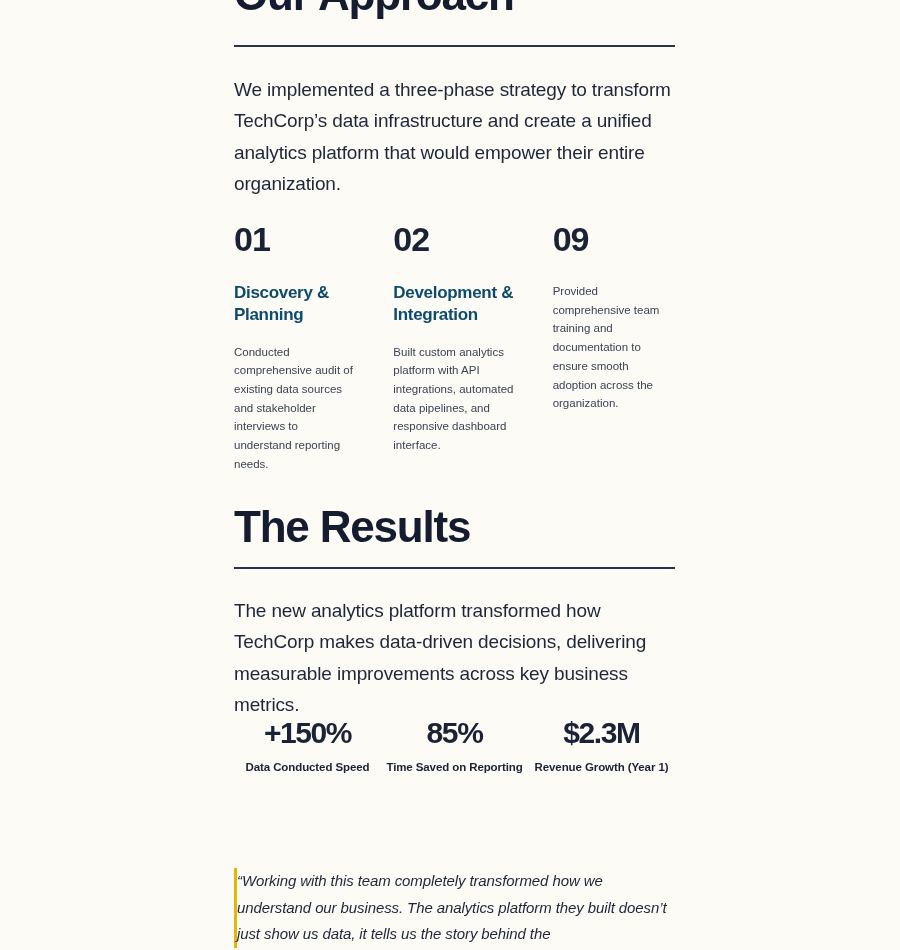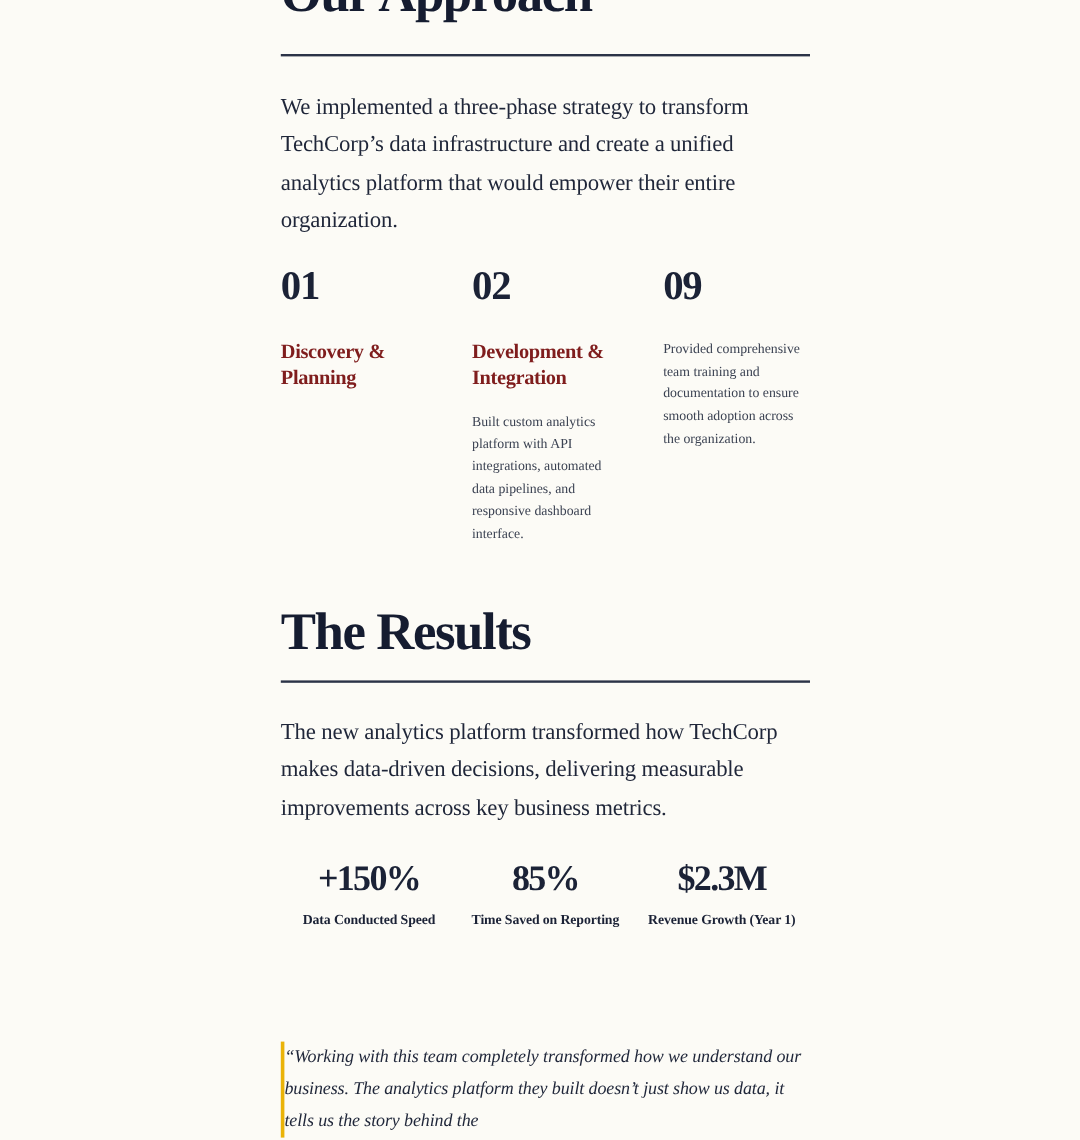--- a/index.html
+++ b/index.html
@@ -15,21 +15,20 @@
     overflow: hidden;
     position: relative;
   }
 
   .page {
     position: absolute;
     left: 0;
     top: 0;
     width: 900px;
     height: 778px;
-    font-family: Liberation Serif, serif;
   }
 
   .content {
     position: absolute;
     left: 234px;
     width: 441px;
     top: 0;
   }
 
   
@@ -86,21 +85,21 @@
     letter-spacing: -1px;
     color: #1b2236;
     line-height: 1;
     margin: 0 0 26px 0;
   }
   .phase-title {
     font-size: 17px;
     font-weight: 700;
     line-height: 1.28;
     letter-spacing: -0.3px;
-    color: #7f1d1d;
+    color: #0c4a6e;
     margin: 0 0 17px 0;
   }
   .phase-desc {
     font-size: 11.5px;
     line-height: 1.63;
     color: #3b4252;
     margin: 0;
   }
 
   
@@ -156,20 +155,21 @@
   <div class="content" style="top:74px;">
     <p class="lead">We implemented a three-phase strategy to transform TechCorp’s data infrastructure and create a unified analytics platform that would empower their entire organization.</p>
   </div>
 
   <div class="content" style="top:222px;">
     <div class="phases">
 
       <div class="phase">
         <div class="phase-num">01</div>
         <div class="phase-title">Discovery &amp; Planning</div>
+        <p class="phase-desc">Conducted comprehensive audit of existing data sources and stakeholder interviews to understand reporting needs.</p>
       </div>
 
       <div class="phase">
         <div class="phase-num">02</div>
         <div class="phase-title">Development &amp; Integration</div>
         <p class="phase-desc">Built custom analytics platform with API integrations, automated data pipelines, and responsive dashboard interface.</p>
       </div>
 
       <div class="phase">
         <div class="phase-num">09</div>

